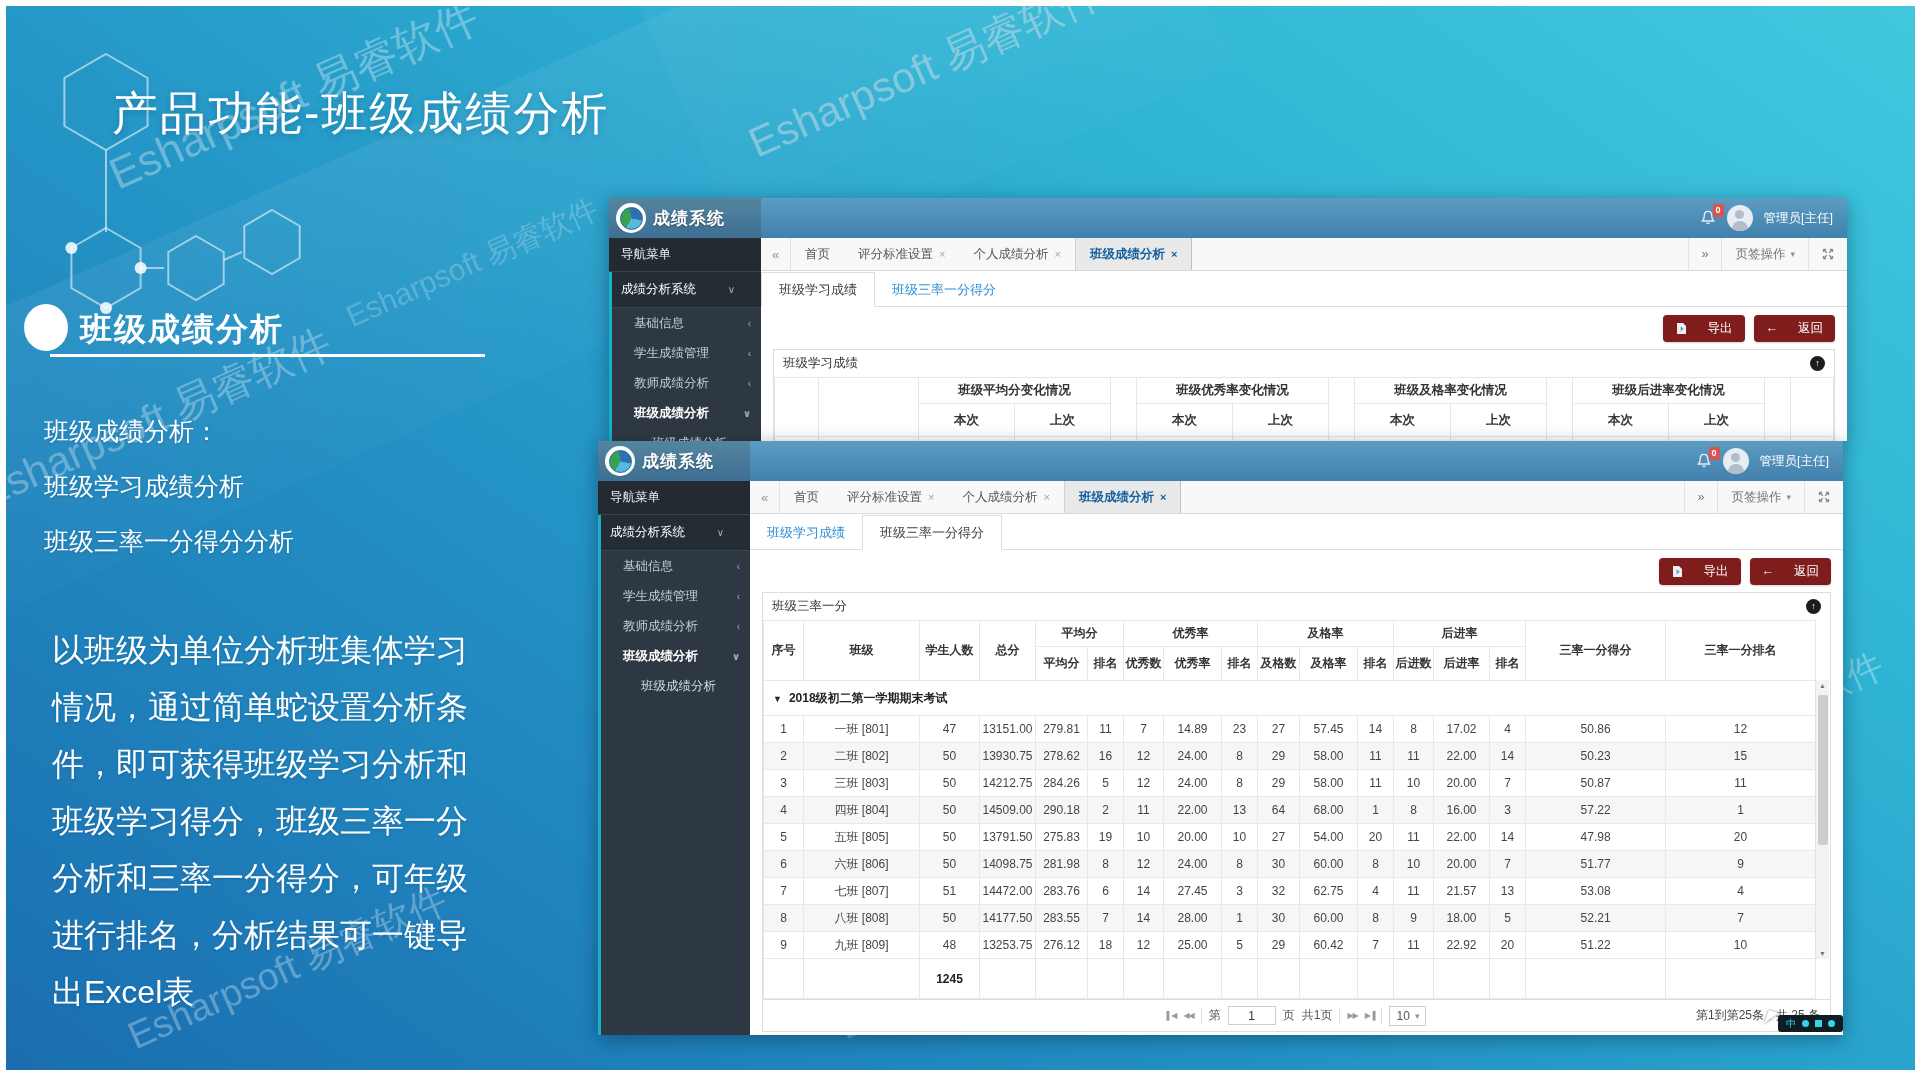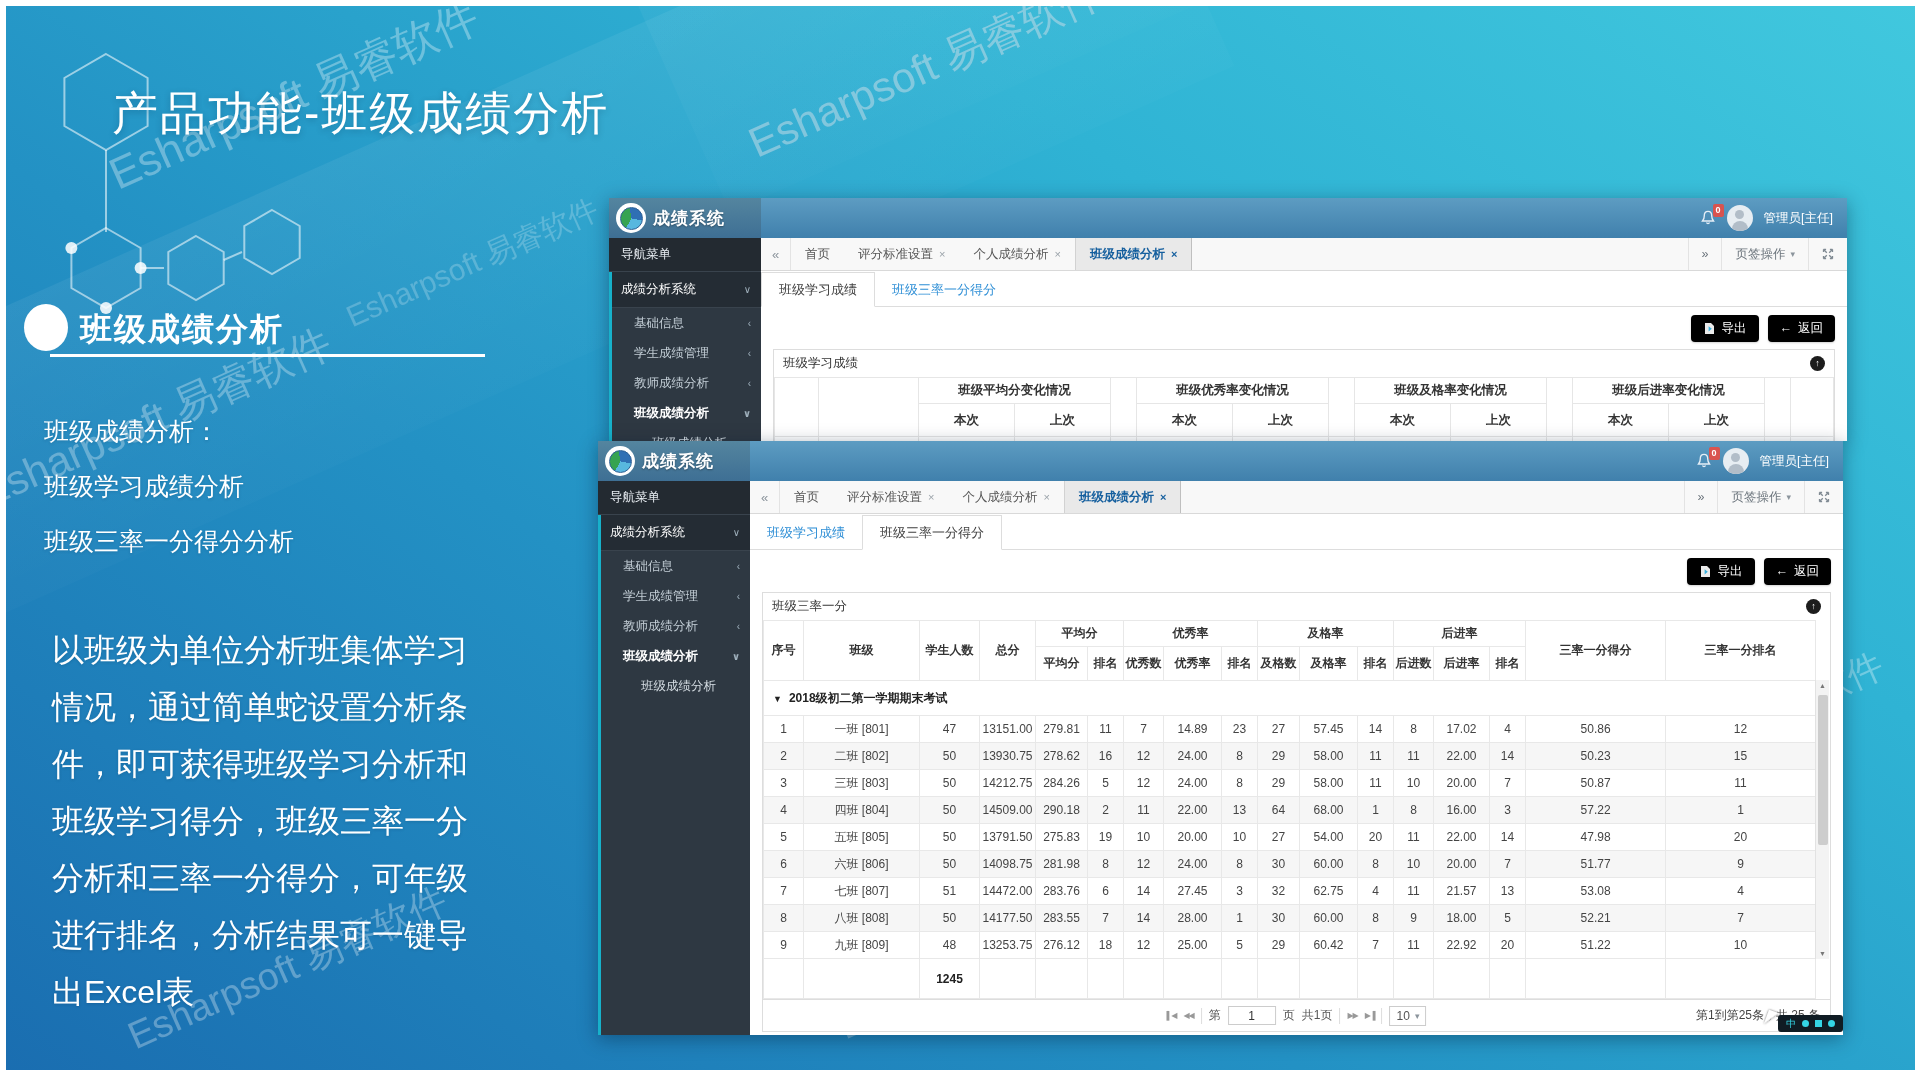--- a/index.html
+++ b/index.html
@@ -42,40 +42,40 @@
   .hdr-right{margin-left:auto;display:flex;align-items:center;gap:11px;padding-right:14px;color:#fff;font-size:12.5px;}
   .bell-wrap{position:relative;width:16px;height:16px;}
   .badge{position:absolute;top:-6px;right:-8px;background:#d9534f;color:#fff;font-size:9px;line-height:11px;padding:1px 3px;border-radius:2px;font-weight:bold;}
   .avatar{width:26px;height:26px;border-radius:50%;background:#e7edf2;position:relative;overflow:hidden;flex:0 0 26px;}
   .avatar::before{content:"";position:absolute;left:8.5px;top:5px;width:9px;height:9px;border-radius:50%;background:#b2bdc8;}
   .avatar::after{content:"";position:absolute;left:5px;top:16px;width:16px;height:10px;border-radius:8px 8px 0 0;background:#b2bdc8;}
   .win-body{flex:1;display:flex;min-height:0;}
   .sidebar{flex:0 0 152px;background:#2e3842;color:#cdd6dd;font-size:12.5px;display:flex;flex-direction:column;}
   .nav-title{height:34px;display:flex;align-items:center;padding-left:12px;background:#232a31;color:#e9eef3;border-bottom:1px solid #39434d;flex:0 0 34px;}
   .accordion{flex:1;border-left:3px solid #17b1ca;display:flex;flex-direction:column;}
-  .side-group{height:36px;flex:0 0 36px;display:flex;align-items:center;padding:0 10px 0 9px;background:#242c34;color:#fff;border-bottom:1px solid #39434d;}
+  .side-group{height:36px;flex:0 0 36px;display:flex;align-items:center;padding:0 26px 0 9px;background:#242c34;color:#fff;border-bottom:1px solid #39434d;}
   .side-item{height:30px;flex:0 0 30px;display:flex;align-items:center;padding:0 10px 0 22px;color:#c3ced6;}
   .side-item.active{color:#fff;font-weight:bold;}
   .side-sub{padding-left:40px;color:#d6dee4;}
   .chev{margin-left:auto;font-size:10px;color:#9fb0bc;}
   .main{flex:1;display:flex;flex-direction:column;min-width:0;background:#fff;}
   .tabbar{flex:0 0 33px;background:#f8f8f8;border-bottom:1px solid #d9d9d9;display:flex;align-items:stretch;font-size:12.5px;color:#555;}
   .tb-ico{width:30px;display:flex;align-items:center;justify-content:center;color:#8b949c;border-right:1px solid #e3e3e3;font-size:13px;}
   .tab{display:flex;align-items:center;gap:6px;padding:0 14px;}
   .tab .x{color:#9aa2a9;font-size:11px;}
   .tab.active{background:#e9e9e9;color:#155f9e;font-weight:bold;border-left:1px solid #d2d2d2;border-right:1px solid #bfbfbf;}
   .tab.active .x{color:#155f9e;}
   .tb-right{margin-left:auto;display:flex;align-items:stretch;}
   .tb-right>div{display:flex;align-items:center;justify-content:center;border-left:1px solid #e3e3e3;color:#6b747c;padding:0 13px;gap:5px;font-size:12.5px;}
   .dd{font-size:9px;color:#8b949c;}
   .subtabs{flex:0 0 36px;background:#fff;border-bottom:1px solid #ddd;display:flex;align-items:flex-end;font-size:13px;}
   .stab{height:35px;display:flex;align-items:center;padding:0 17px;color:#2f8fd6;margin-bottom:-1px;}
   .stab.active{color:#404040;background:#fff;border:1px solid #ddd;border-bottom:1px solid #fff;}
   .toolbar{flex:0 0 42px;display:flex;align-items:center;justify-content:flex-end;gap:9px;padding-right:12px;}
-  .btn{height:27px;display:flex;align-items:center;gap:6px;background:#000000;color:#fff;font-size:12.5px;padding:0 12px;border-radius:4px;box-shadow:0 1px 2px rgba(0,0,0,.18);cursor:pointer;}
+  .btn{height:27px;display:flex;align-items:center;gap:20px;background:#7f1d1d;color:#fff;font-size:12.5px;padding:0 12px;border-radius:4px;box-shadow:0 1px 2px rgba(0,0,0,.18);cursor:pointer;}
   .panel{margin:0 12px;border:1px solid #ddd;position:relative;background:#fff;}
   .panel-hd{height:27px;display:flex;align-items:center;padding:0 9px;font-size:12.5px;color:#333;}
   .ptool{margin-left:auto;width:15px;height:15px;border-radius:50%;background:#1d1d1d;color:#fff;display:flex;align-items:center;justify-content:center;font-size:9px;line-height:1;}
   table{border-collapse:collapse;table-layout:fixed;}
   .t1{width:100%;}
   .t1 th,.t1 td{border:1px solid #e6e6e6;text-align:center;font-size:12.5px;color:#333;padding:0;}
   .t1 tr.h1 th{height:26px;font-weight:bold;}
   .t1 tr.h2 th{height:33px;font-weight:bold;}
   .t1 tr.sliver td{height:27px;}
   .t2{width:calc(100% - 14px);}

